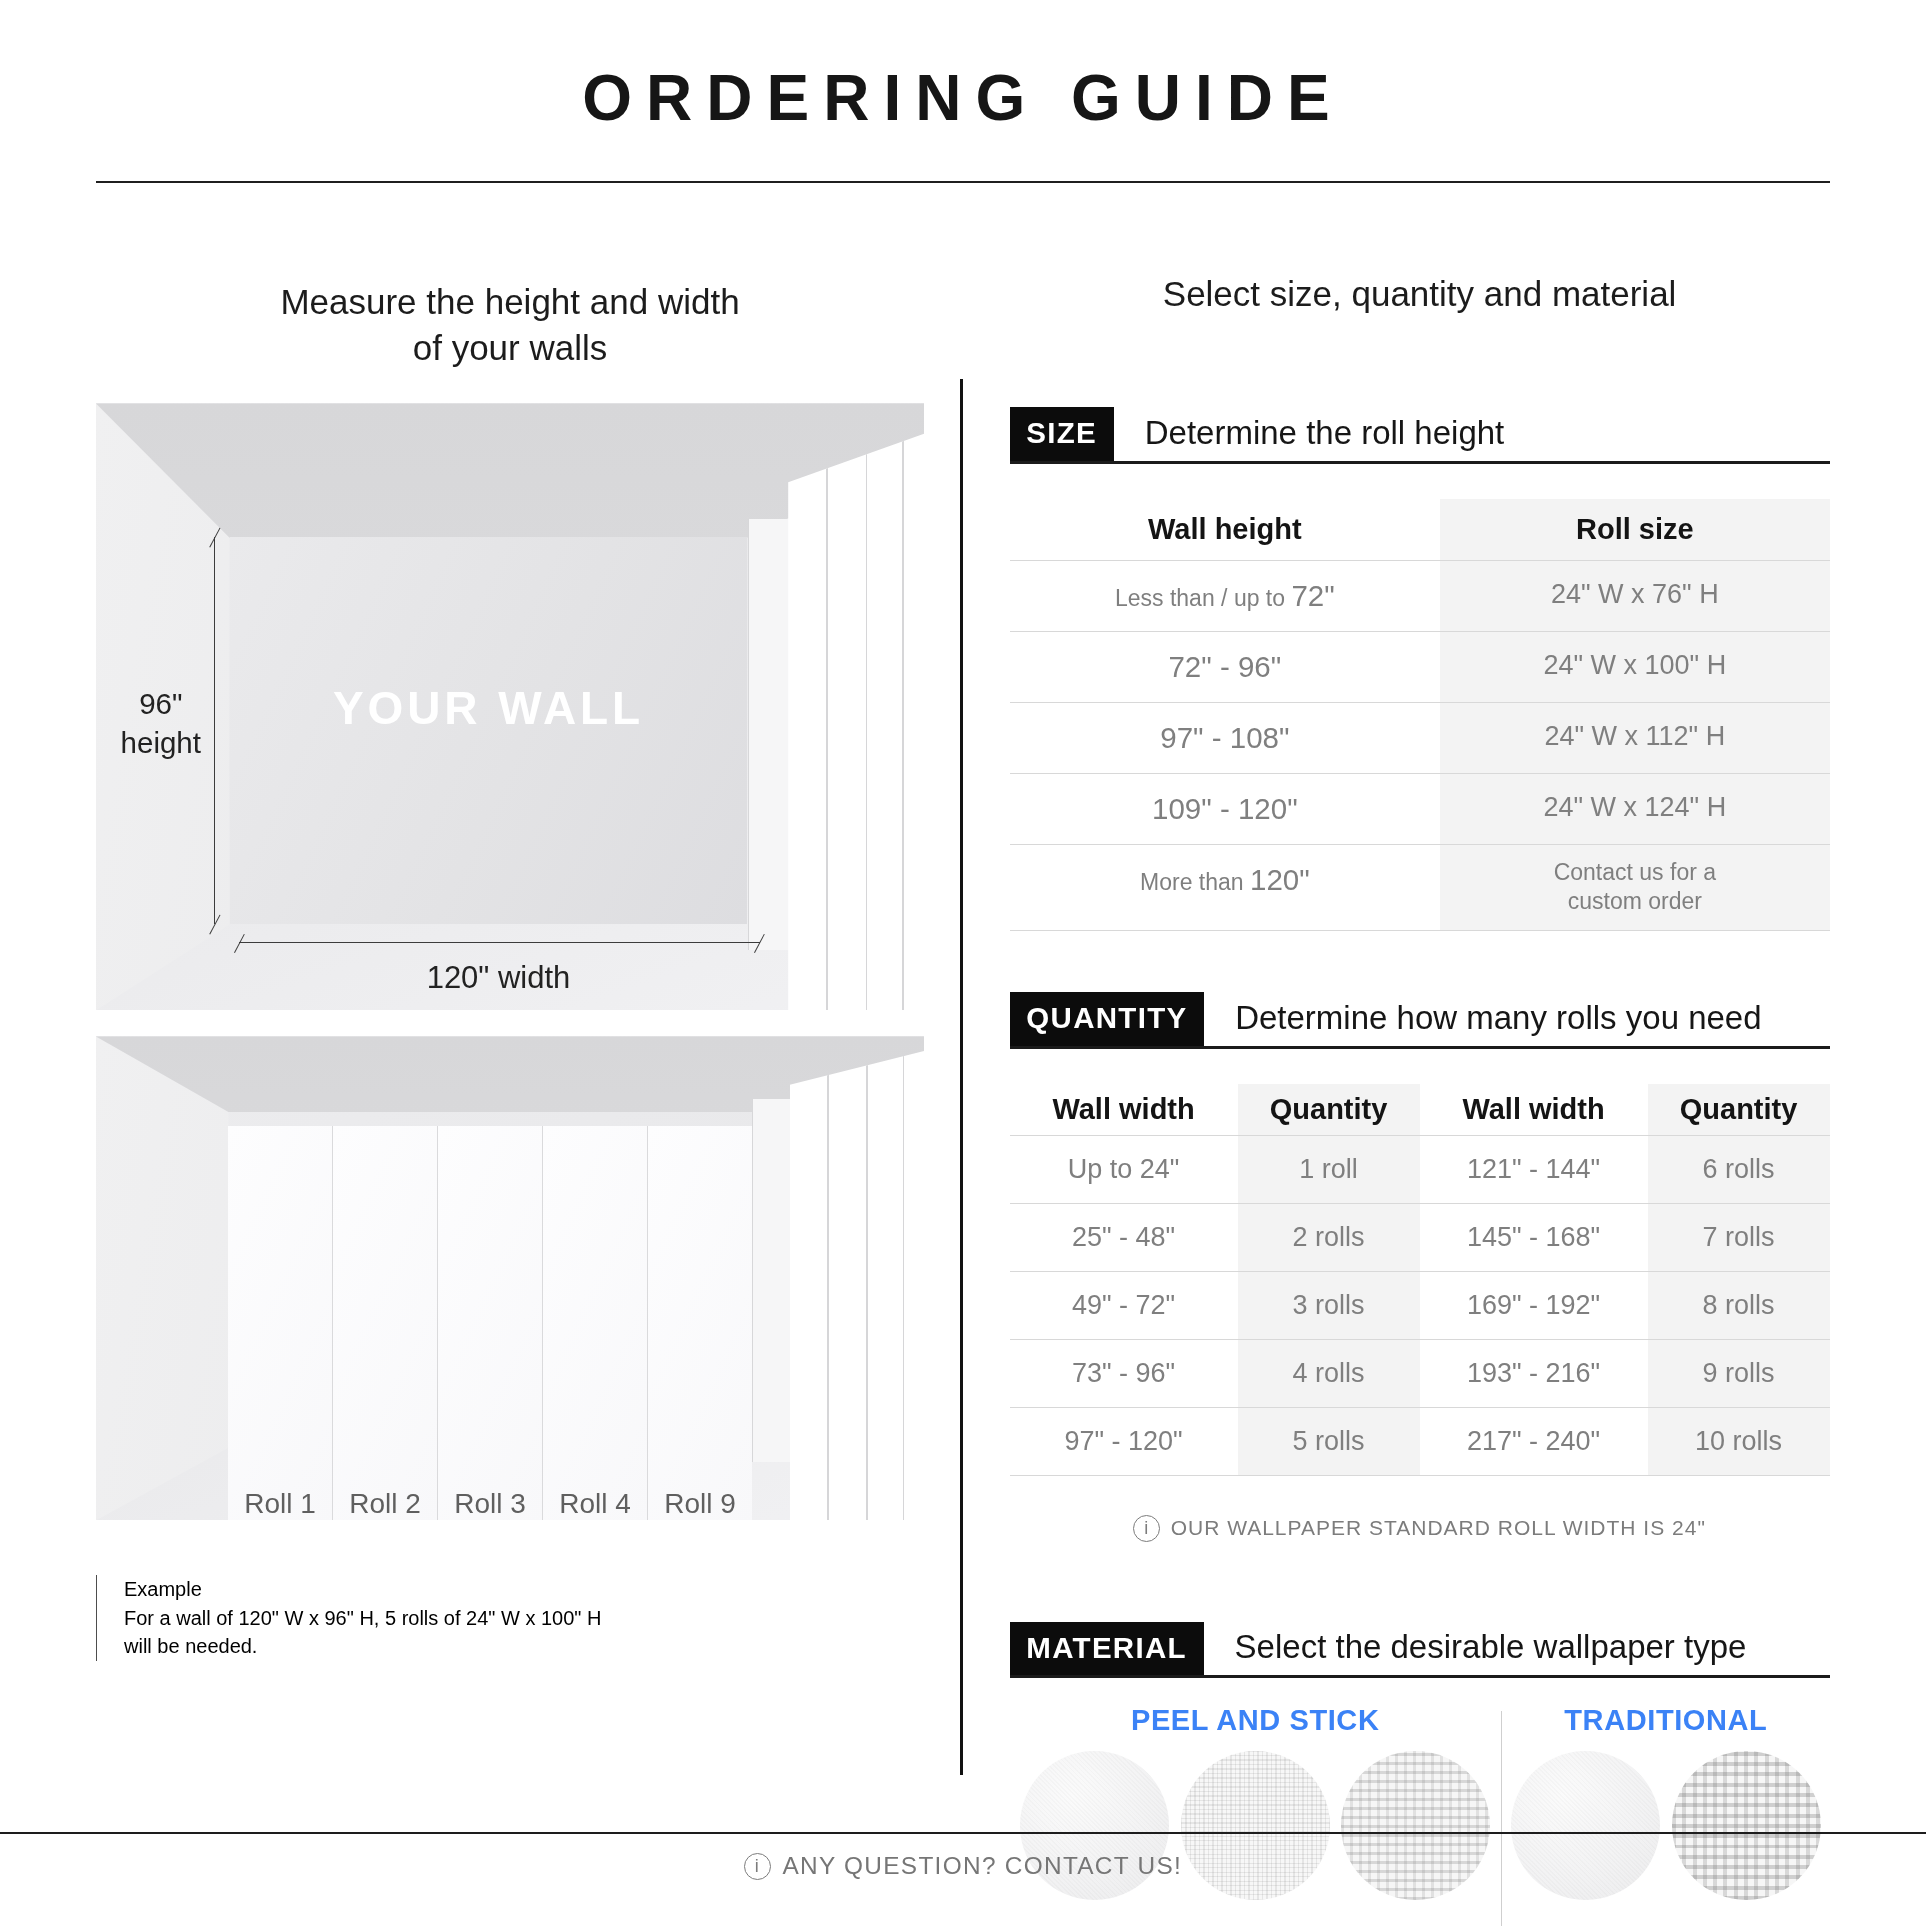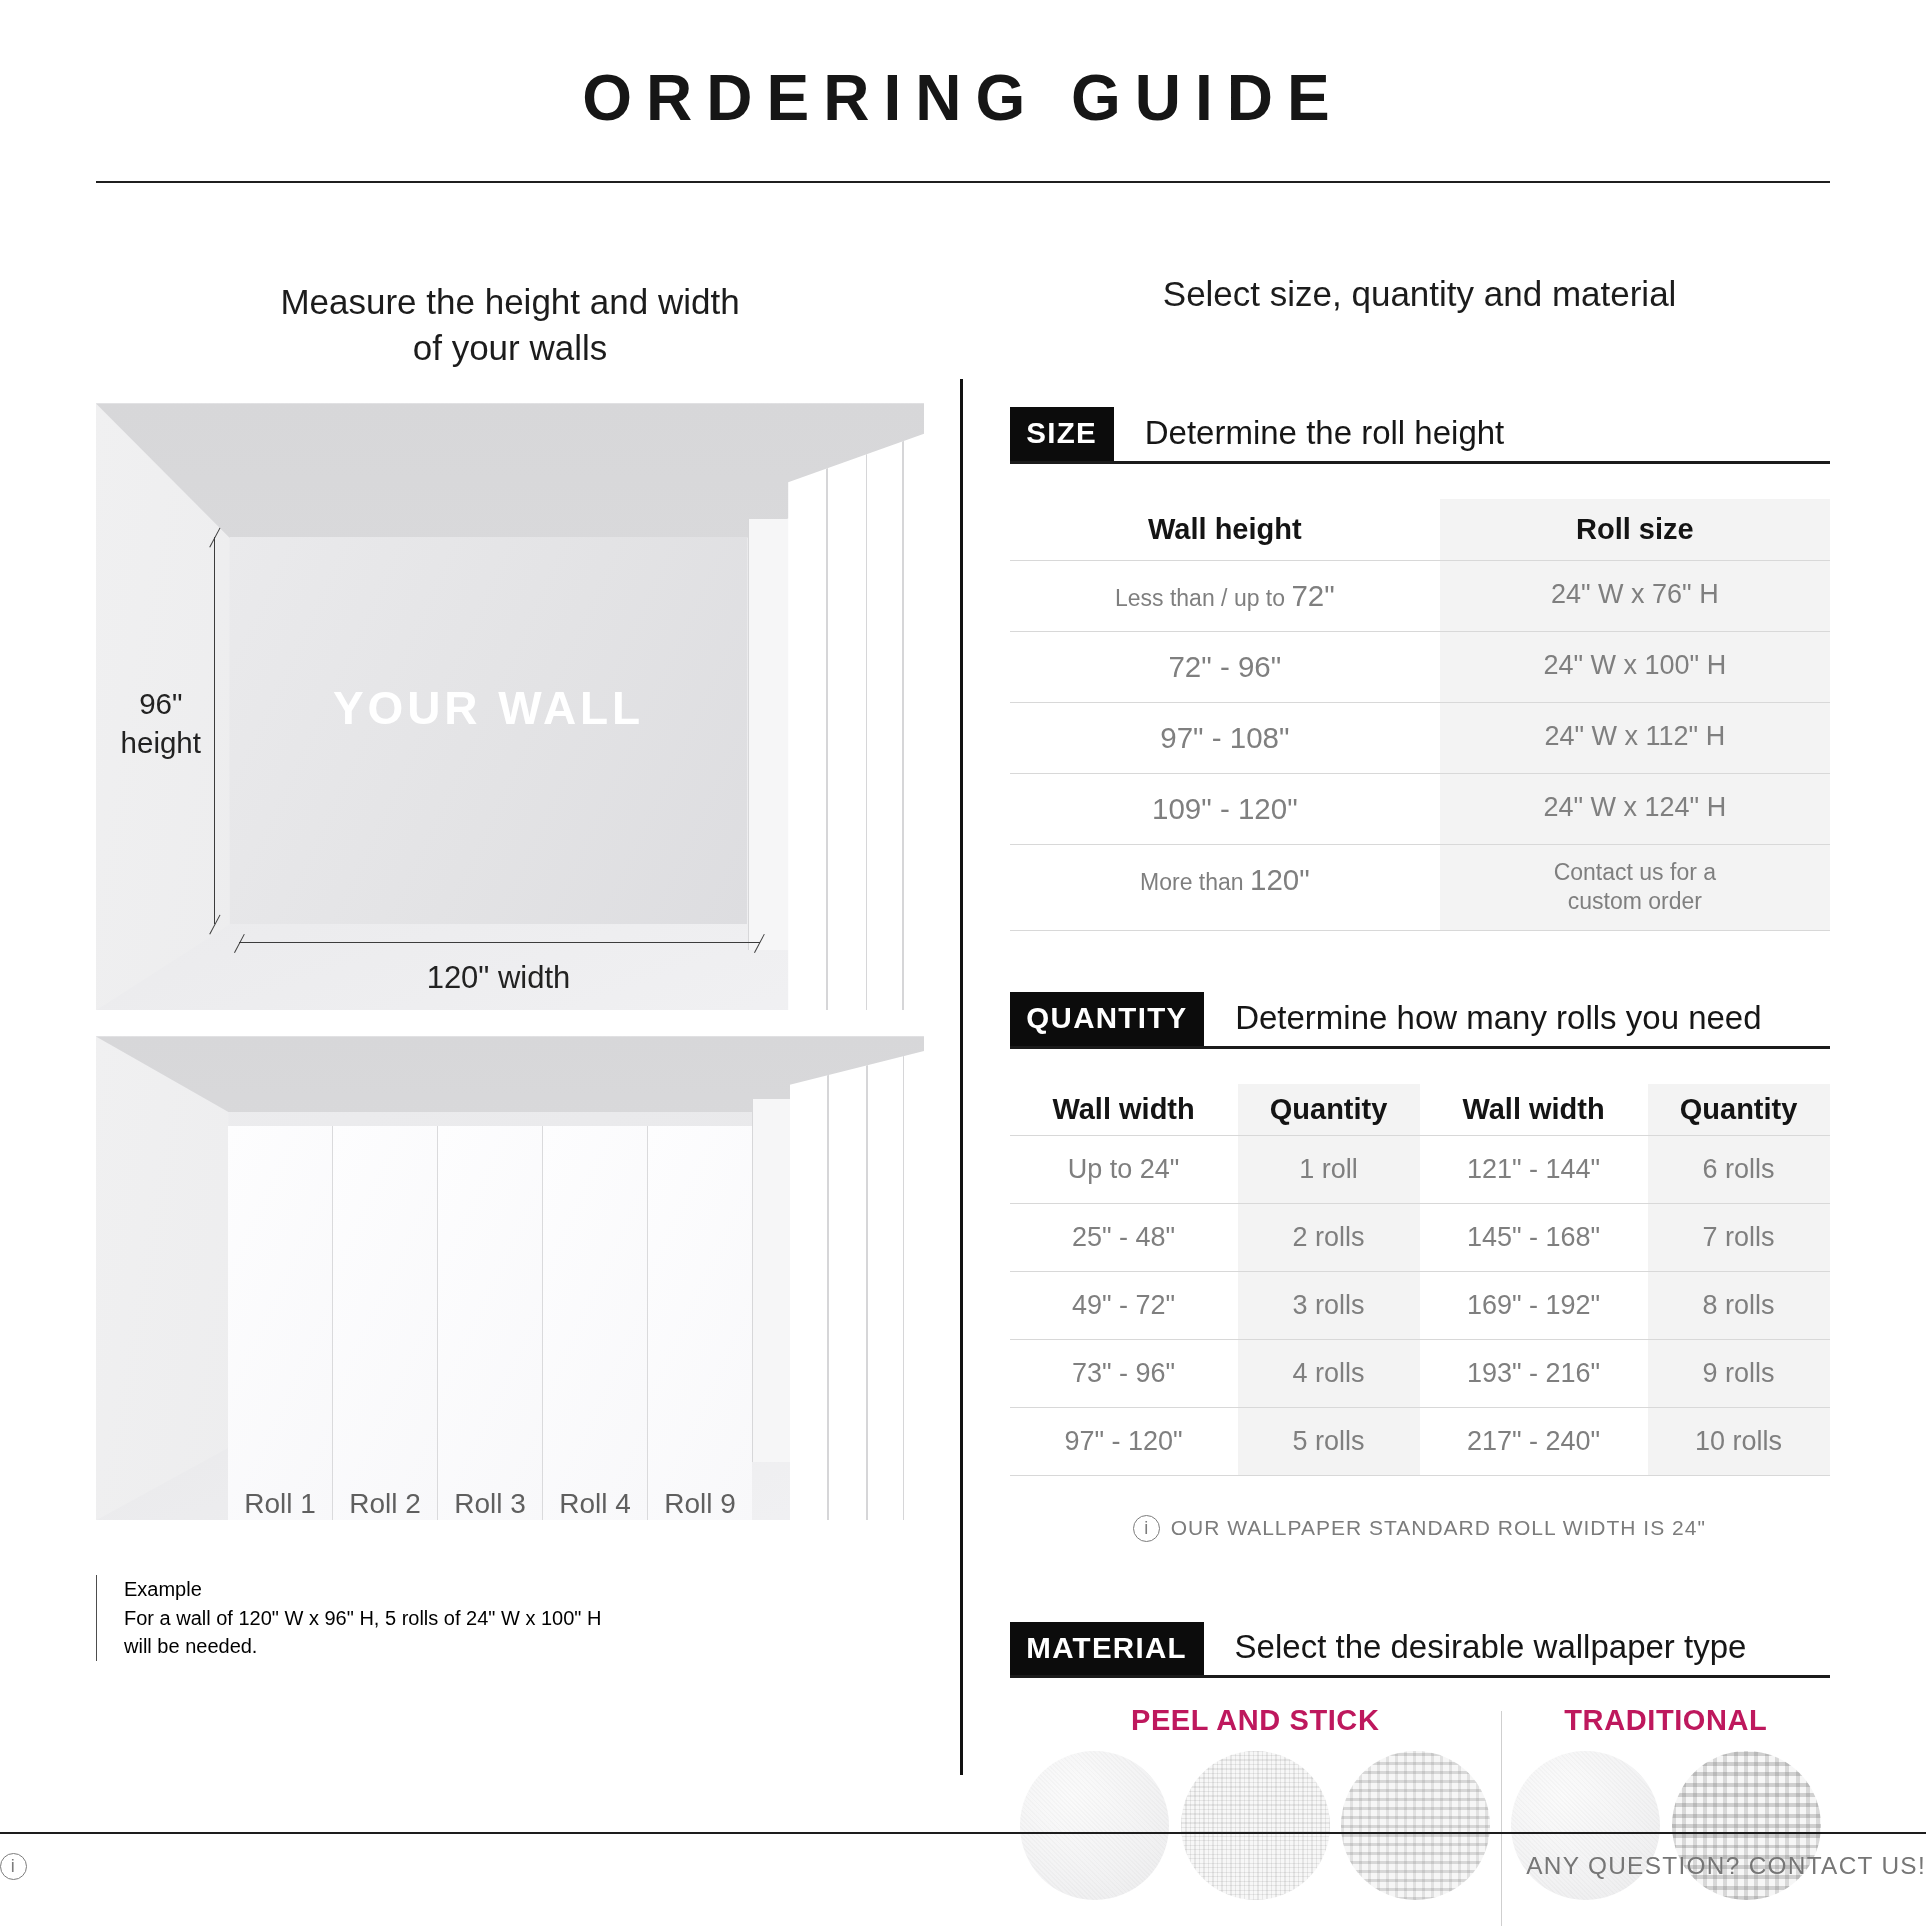--- a/index.html
+++ b/index.html
@@ -104,21 +104,21 @@
           justify-content:center; gap:10.3px; }
   .info-icon { display:inline-flex; width:27px; height:27px; border:1.9px solid #7c7c7c;
                border-radius:50%; align-items:center; justify-content:center;
                font-size:18px; color:#7c7c7c; flex:0 0 auto; }
   .info-icon::after { content:"i"; }
 
   .mat-groups { margin-top:26px; display:flex; }
   .mat-group { display:flex; flex-direction:column; align-items:center; }
   .mg-left { width:60%; } .mg-right { width:40%; }
   .mat-divider { width:1.3px; background:#cfcfcf; margin-top:6.4px; height:241px; }
-  .mat-name { font-size:29px; font-weight:600; letter-spacing:0.6px; color:#be185d; }
+  .mat-name { font-size:29px; font-weight:600; letter-spacing:0.6px; color:#3b82f6; }
   .swatch-row { margin-top:14px; display:flex; gap:11.6px; }
   .swatch { display:flex; flex-direction:column; align-items:center; }
   .circle { width:149px; height:149px; border-radius:50%; }
   .tex-smooth { background:
       repeating-linear-gradient(45deg,rgba(0,0,0,0.02) 0 1.3px,transparent 1.3px 3.2px),
       radial-gradient(circle at 35% 30%,#fbfbfb 0%,#f2f2f3 60%,#ebebec 100%); }
   .tex-fabric { background:
       repeating-linear-gradient(0deg,rgba(120,120,120,0.14) 0 1.3px,transparent 1.3px 4.5px),
       repeating-linear-gradient(90deg,rgba(120,120,120,0.14) 0 1.3px,transparent 1.3px 4.5px),
       #f7f7f7; }
@@ -126,21 +126,21 @@
       repeating-linear-gradient(0deg,rgba(105,105,105,0.22) 0 3.2px,transparent 3.2px 9px),
       repeating-linear-gradient(90deg,rgba(105,105,105,0.15) 0 3.2px,transparent 3.2px 9px),
       #f6f6f6; }
   .tex-canvas-coarse { background:
       repeating-linear-gradient(0deg,rgba(95,95,95,0.26) 0 3.9px,transparent 3.9px 10.3px),
       repeating-linear-gradient(90deg,rgba(95,95,95,0.2) 0 3.9px,transparent 3.9px 10.3px),
       #f6f6f6; }
 
   
   .footer { position:absolute; left:0; right:0; top:1832px; border-top:2.6px solid #1d1d1d; }
-  .footer-note { margin-top:18px; display:flex; align-items:center; justify-content:space-between;
+  .footer-note { margin-top:18px; display:flex; align-items:center; justify-content:center;
                  gap:11.6px; font-size:24.4px; letter-spacing:1.3px; color:#767676; font-weight:500; }
 </style>
 </head>
 <body>
 
 <div class="page">
 
   <div class="title">ORDERING GUIDE</div>
   <div class="top-rule"></div>
 

